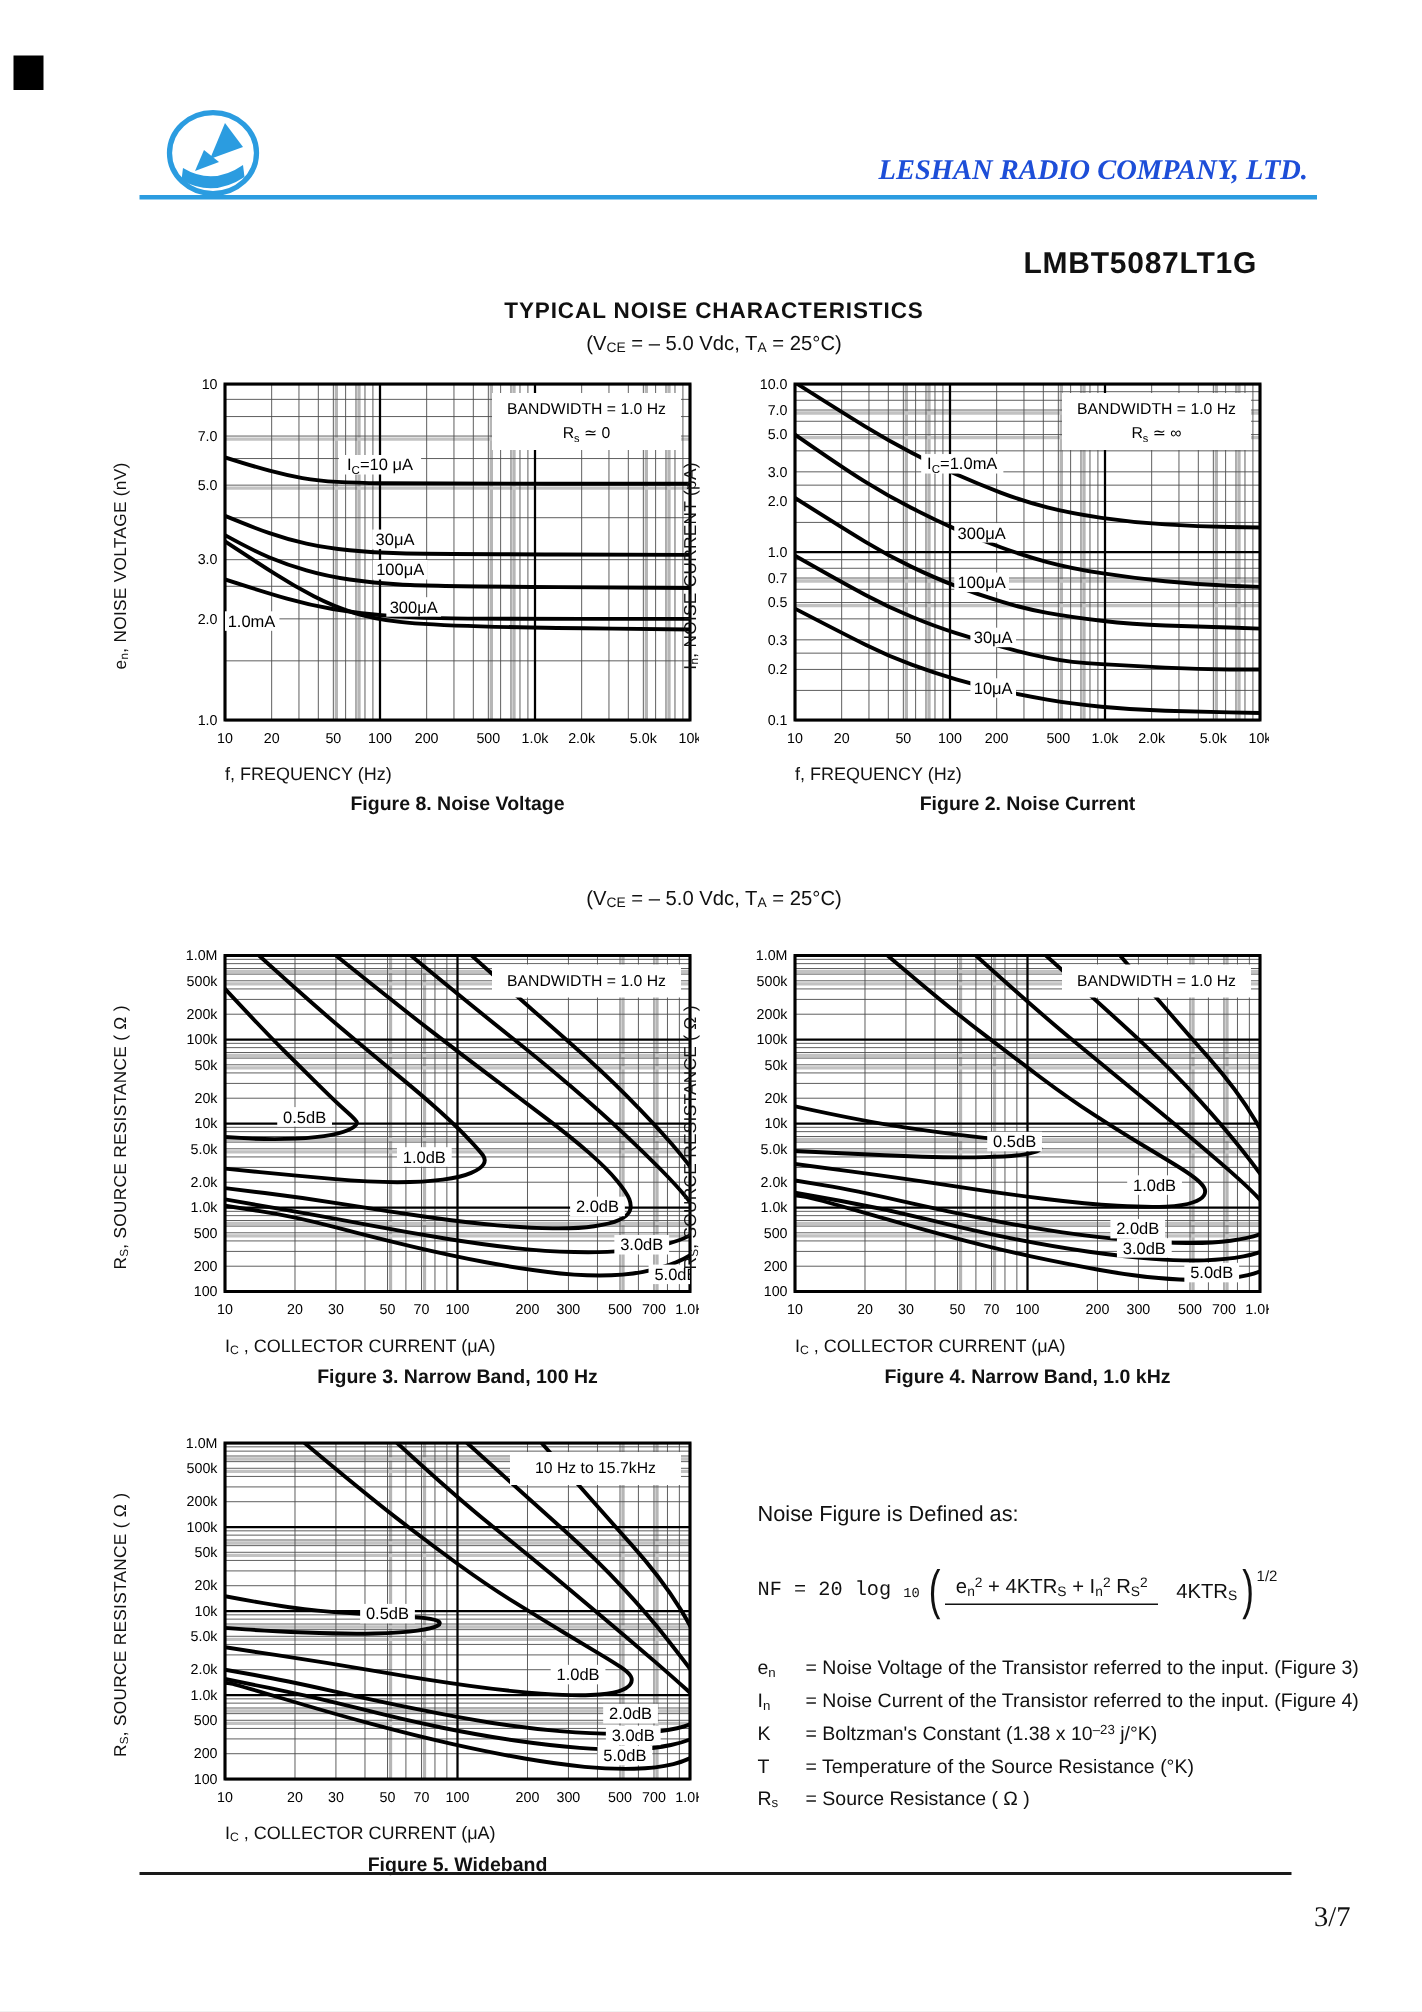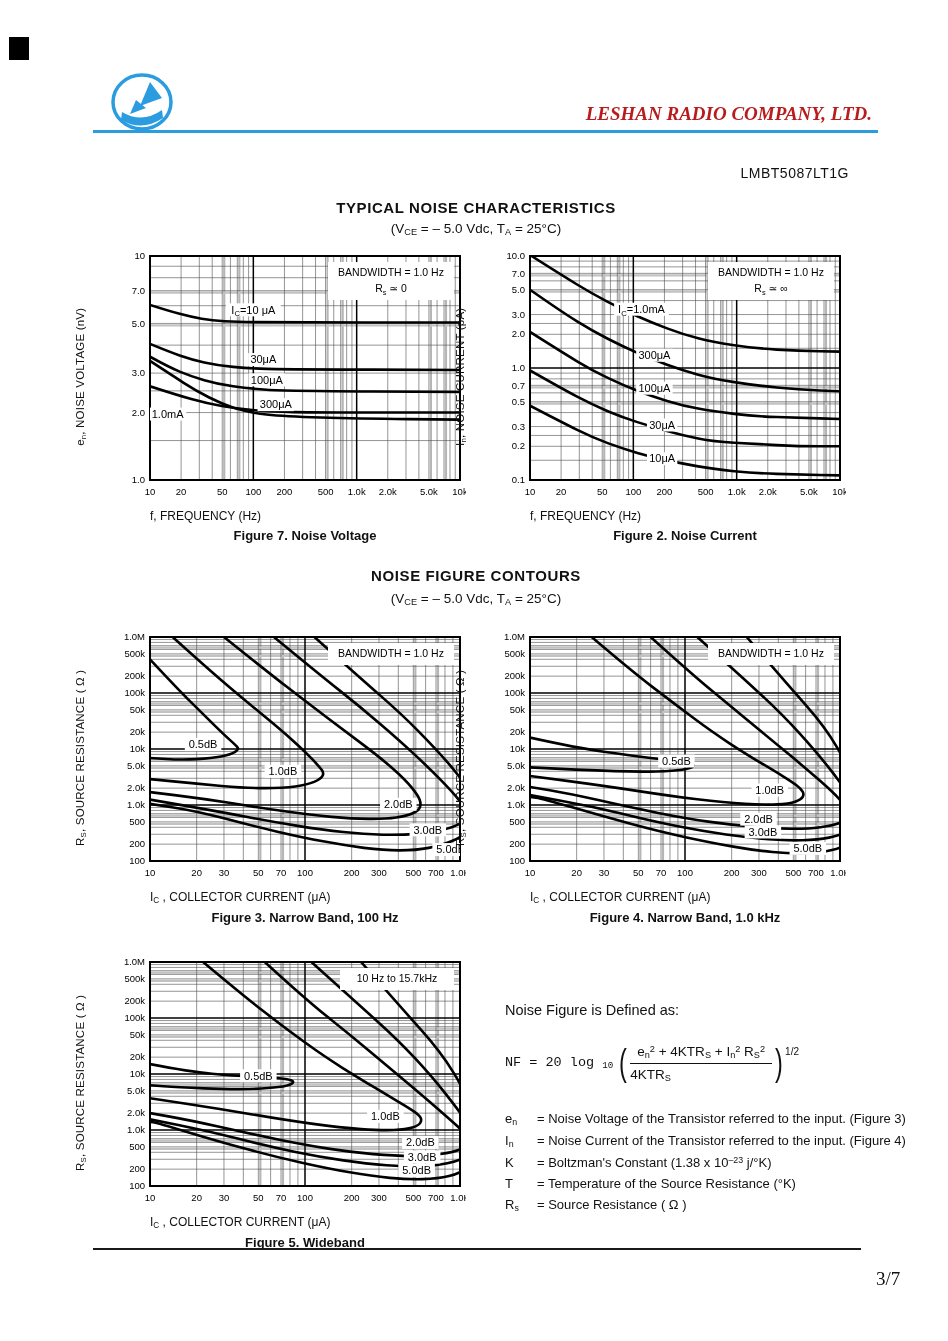--- a/index.html
+++ b/index.html
@@ -9,21 +9,21 @@
   sup{font-size:68%;vertical-align:38%;}
 
   
   .scan-mark{position:absolute;left:9px;top:37px;width:20px;height:23px;background:#000;}
   .logo-svg{position:absolute;left:110px;top:72px;}
   .logo-text{position:absolute;left:172px;top:74px;font-size:46px;font-weight:bold;font-style:italic;
              letter-spacing:4px;line-height:56px;}
   .company{position:absolute;right:76px;top:103px;font-family:"Liberation Serif", serif;
            font-style:italic;font-weight:bold;font-size:19px;}
   .header-rule{position:absolute;left:93px;top:130px;width:785px;height:3px;}
-  .part-number{position:absolute;right:99px;top:165px;font-size:14px;font-weight:normal;letter-spacing:.5px;}
+  .part-number{position:absolute;right:110px;top:165px;font-size:20px;font-weight:bold;letter-spacing:.5px;}
 
   
   .sec-title{position:absolute;left:4px;width:944px;text-align:center;font-weight:bold;font-size:15px;letter-spacing:.6px;}
   .sec-sub{position:absolute;left:4px;width:944px;text-align:center;font-size:13.5px;}
   #sec1-title{top:199px;} #sec1-sub{top:221px;}
   #sec2-title{top:567px;} #sec2-sub{top:591px;}
 
   
   .figure{position:absolute;width:398px;}
   .figure svg{display:block;margin-left:26px;}
@@ -34,21 +34,21 @@
   #fig1{left:68px;top:248px;} #fig2{left:448px;top:248px;}
   #fig3{left:68px;top:629px;} #fig4{left:448px;top:629px;}
   #fig5{left:68px;top:954px;}
 
   
   .note{position:absolute;left:505px;top:1002px;width:408px;font-size:13px;}
   .note .intro{font-size:14.5px;margin-bottom:26px;}
   .formula{display:flex;align-items:center;font-size:13.5px;}
   .formula .lhs{margin-right:4px;white-space:nowrap;font-family:Liberation Mono, monospace;}
   .fparen{font-size:36px;font-weight:400;line-height:.9;transform:scaleX(.65);}
-  .frac{display:inline-flex;flex-direction:column;text-align:left;margin:0 1px;}
+  .frac{display:inline-flex;flex-direction:row;text-align:right;margin:0 1px;gap:12px;}
   .frac .num{border-bottom:1.4px solid #111;padding:0 7px 3px;white-space:nowrap;}
   .frac .den{padding-top:3px;white-space:nowrap;}
   .fexp{font-size:10px;align-self:flex-start;margin-top:2px;}
   .defs{margin-top:28px;}
   .def-row{display:flex;margin:5px 0;line-height:1.25;}
   .def-sym{width:32px;flex:none;}
   .def-text{flex:1;}
 
   
   .footer-rule{position:absolute;left:93px;top:1248px;width:768px;height:2px;background:#1a1a1a;}
@@ -60,21 +60,21 @@
 <div id="page">
 
   <div class="scan-mark"></div>
 
   <svg class="logo-svg" width="64" height="60" viewBox="0 0 64 60">
     <ellipse cx="32" cy="30" rx="29" ry="27" fill="none" stroke="#2b9ce0" stroke-width="3.5"></ellipse>
     <path d="M40,10 L52,26 L30,34 Z" fill="#2b9ce0"></path>
     <path d="M26,28 L36,36 L20,42 Z" fill="#2b9ce0"></path>
     <path d="M12,40 Q32,52 52,38 L53,46 Q32,60 11,48 Z" fill="#2b9ce0"></path>
   </svg>
-  <div class="company" style="color:#b91c1c">LESHAN RADIO COMPANY, LTD.</div>
+  <div class="company" style="color:#1d4ed8">LESHAN RADIO COMPANY, LTD.</div>
   <div class="header-rule" style="background:#2b9ce0"></div>
   <div class="part-number">LMBT5087LT1G</div>
 
   <div id="sec1-title" class="sec-title">TYPICAL  NOISE  CHARACTERISTICS</div>
   <div id="sec1-sub" class="sec-sub">(V<sub>CE</sub> = – 5.0 Vdc, T<sub>A</sub> = 25°C)</div>
 
   <div id="fig1" class="figure">
     <div class="ytitle">
         <span>e<sub>n</sub>, NOISE VOLTAGE (nV)</span>
       </div>
@@ -163,21 +163,21 @@
           <rect x="163.55667423543696" y="150.1330196179294" width="36.5" height="13" fill="#fff"></rect>
           <text x="181.80667423543696" y="160.4330196179294" font-size="11" text-anchor="middle" fill="#000"><tspan>300μA</tspan></text>
           <rect x="55.760111727540625" y="159.53956533980318" width="36.5" height="13" fill="#fff"></rect>
           <text x="57.760111727540625" y="169.8395653398032" font-size="11" text-anchor="start" fill="#000"><tspan>1.0mA</tspan></text>
         </g>
         <rect x="234" y="14" width="126" height="38" fill="#fff"></rect>
         <text x="297" y="28" font-size="10.5" text-anchor="middle" fill="#000"><tspan>BANDWIDTH = 1.0 Hz</tspan></text>
         <text x="297" y="44" font-size="10.5" text-anchor="middle" fill="#000"><tspan>R</tspan><tspan dy="2.6" font-size="70%">s</tspan><tspan dy="-2.6"> ≃ 0</tspan></text>
       </svg>
     <div class="cap-axis">f, FREQUENCY (Hz)</div>
-    <div class="cap-title">Figure 7. Noise Voltage</div>
+    <div class="cap-title">Figure 8. Noise Voltage</div>
   </div>
 
   <div id="fig2" class="figure">
     <div class="ytitle">
         <span>I<sub>n</sub>, NOISE CURRENT (pA)</span>
       </div>
     <svg width="372" height="258" viewBox="0 0 372 258">
         <rect x="56" y="8" width="310" height="224" fill="#fff"></rect>
         <line x1="130.2269004480553" y1="8" x2="130.2269004480553" y2="232" stroke="#b6b6b6" stroke-width="2.2"></line>
         <line x1="145.3267974681399" y1="8" x2="145.3267974681399" y2="232" stroke="#b6b6b6" stroke-width="2.2"></line>
@@ -283,21 +283,20 @@
           <text x="188.13787209845898" y="214.48284980492735" font-size="11" text-anchor="middle" fill="#000"><tspan>10μA</tspan></text>
         </g>
         <rect x="234" y="14" width="126" height="38" fill="#fff"></rect>
         <text x="297" y="28" font-size="10.5" text-anchor="middle" fill="#000"><tspan>BANDWIDTH = 1.0 Hz</tspan></text>
         <text x="297" y="44" font-size="10.5" text-anchor="middle" fill="#000"><tspan>R</tspan><tspan dy="2.6" font-size="70%">s</tspan><tspan dy="-2.6"> ≃ ∞</tspan></text>
       </svg>
     <div class="cap-axis">f, FREQUENCY (Hz)</div>
     <div class="cap-title">Figure 2. Noise Current</div>
   </div>
 
-  <div id="sec2-title" class="sec-title">NOISE FIGURE CONTOURS</div>
   <div id="sec2-sub" class="sec-sub">(V<sub>CE</sub> = – 5.0 Vdc, T<sub>A</sub> = 25°C)</div>
 
   <div id="fig3" class="figure">
     <div class="ytitle">
         <span>R<sub>S</sub>, SOURCE RESISTANCE ( Ω )</span>
       </div>
     <svg width="372" height="258" viewBox="0 0 372 258">
         <rect x="56" y="8" width="310" height="224" fill="#fff"></rect>
         <line x1="166.3403506720829" y1="8" x2="166.3403506720829" y2="232" stroke="#b6b6b6" stroke-width="2.2"></line>
         <line x1="188.99019620220983" y1="8" x2="188.99019620220983" y2="232" stroke="#b6b6b6" stroke-width="2.2"></line>

